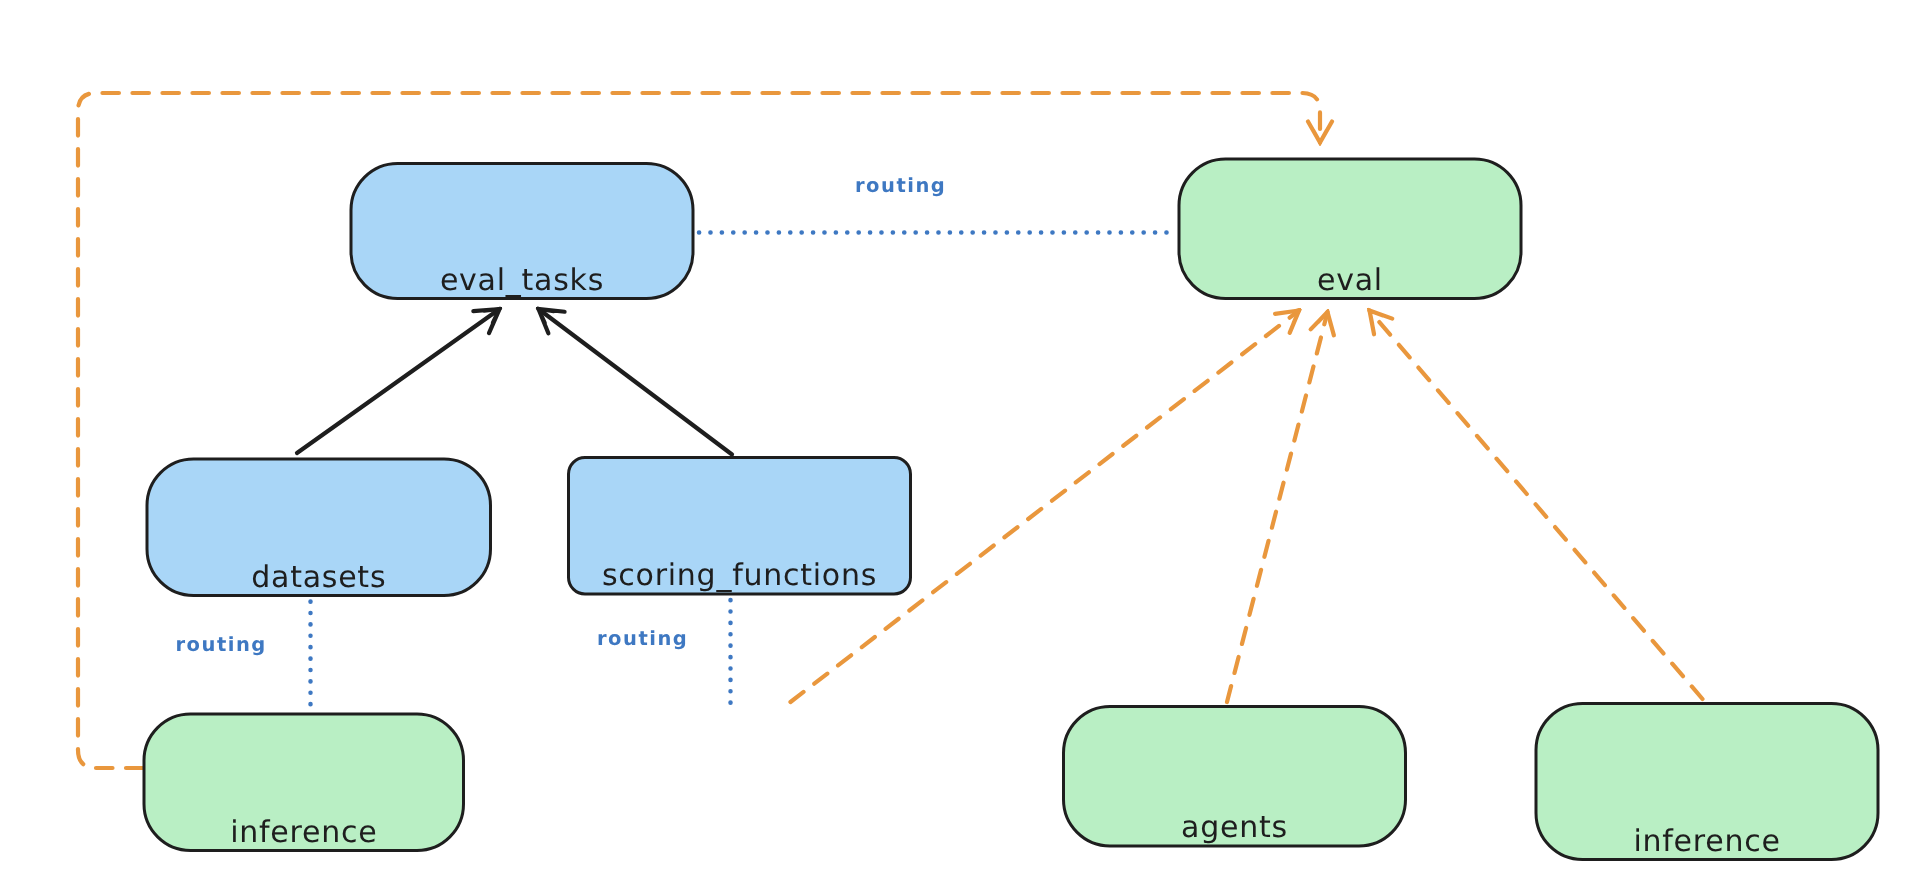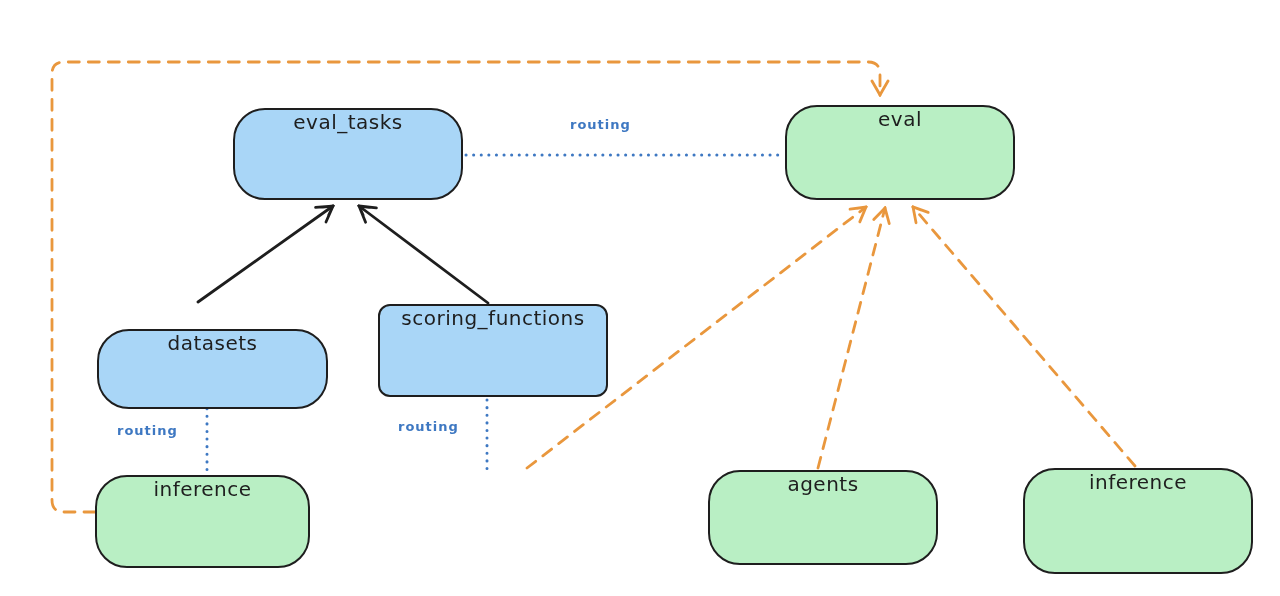--- a/index.html
+++ b/index.html
@@ -41,21 +41,21 @@
     stroke-dasharray: 11 9;
     stroke-linecap: round;
   }
   .mk-black { stroke: var(--stroke, #1e1e1e); fill: none; stroke-width: 2.8; stroke-linecap: round; }
   .mk-orange { stroke: var(--orange, #e9973d); fill: none; stroke-width: 2.8; stroke-linecap: round; }
   .node {
     position: absolute;
     border: 2.8px solid var(--stroke, #1e1e1e);
     border-radius: 32px;
     display: flex;
-    align-items: flex-start;
+    align-items: flex-end;
     justify-content: center;
     box-sizing: border-box;
   }
   .node.blue { background: var(--blue-fill, #a9d6f7); }
   .node.green { background: var(--green-fill, #b9efc4); }
   .node-label {
     color: var(--stroke, #1e1e1e);
     font-size: 20px;
     letter-spacing: 0.5px;
     white-space: nowrap;
@@ -98,21 +98,21 @@
   </svg>
 
   <div class="node blue" style="left:233px; top:108px; width:230px; height:92px;">
     <span class="node-label">eval_tasks</span>
   </div>
 
   <div class="node green" style="left:785px; top:105px; width:230px; height:95px;">
     <span class="node-label">eval</span>
   </div>
 
-  <div class="node blue" style="left:97px; top:305px; width:231px; height:80px;margin-top:24px;">
+  <div class="node blue" style="left:97px; top:305px; width:231px; height:93px;">
     <span class="node-label">datasets</span>
   </div>
 
   <div class="node blue" style="left:378px; top:304px; width:230px; height:93px;border-radius:12px;">
     <span class="node-label">scoring_functions</span>
   </div>
 
   <div class="node green" style="left:95px; top:475px; width:215px; height:93px;">
     <span class="node-label">inference</span>
   </div>

